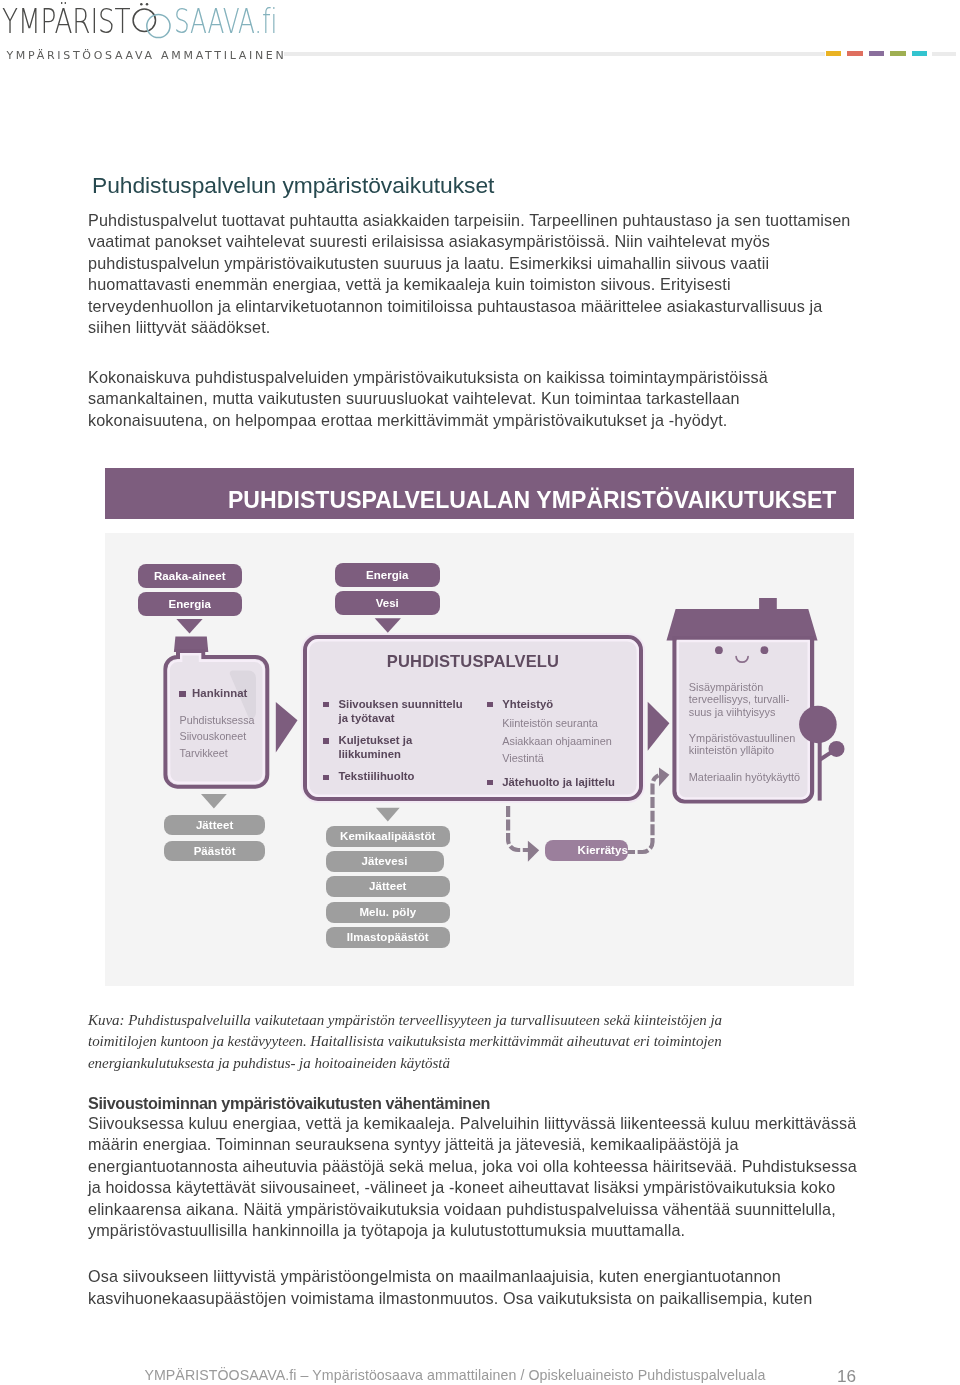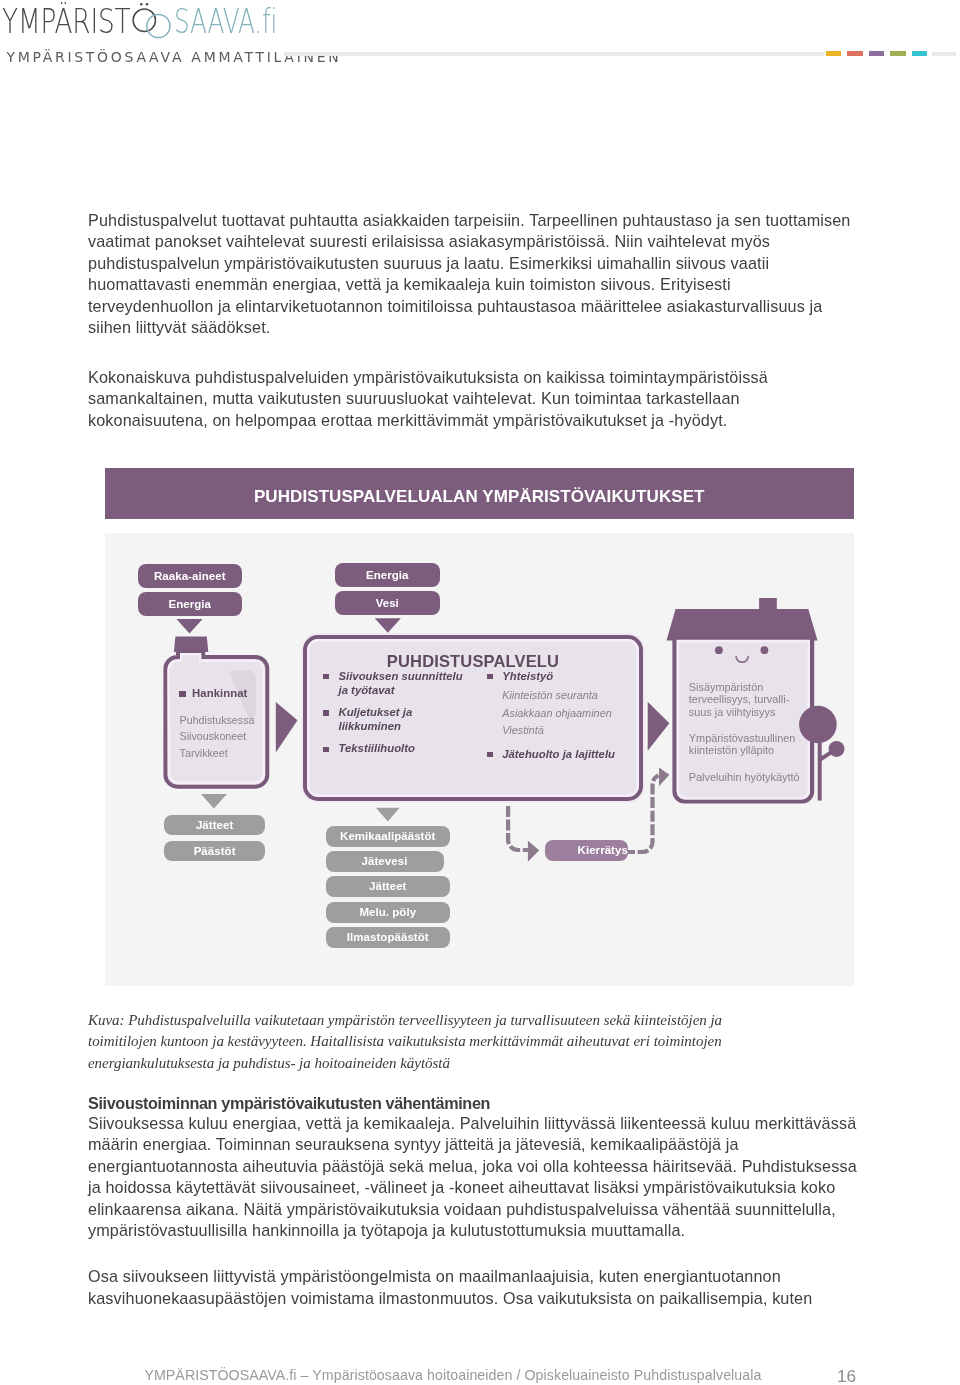--- a/index.html
+++ b/index.html
@@ -8,58 +8,58 @@
   .page{position:relative;width:960px;height:1385px;overflow:hidden;background:#fff;}
 
   
   .logo{position:absolute;left:0;top:0;width:300px;height:42px;}
   .logo svg{position:absolute;left:0;top:0;overflow:visible;}
   .logo-main{position:absolute;left:2.2px;top:6.4px;font-family:"DejaVu Sans",sans-serif;font-weight:200;
              font-size:33px;letter-spacing:-0.2px;color:#4a4a48;line-height:32.5px;white-space:nowrap;}
   .logo-main .accent{color:#84b2bd;}
   .logo-main .lm-a{position:absolute;left:0;top:0;transform:scaleX(0.797);transform-origin:0 0;}
   .logo-main .lm-b{position:absolute;left:172.1px;top:0;transform:scaleX(0.75);transform-origin:0 0;}
-  .logo-sub{position:absolute;left:6.4px;top:48.6px;font-size:14px;letter-spacing:2.71px;color:#5c5c5a;
+  .logo-sub{position:absolute;left:6.4px;top:48.6px;font-size:11px;letter-spacing:2.71px;color:#5c5c5a;
             font-weight:400;white-space:nowrap;font-family:"DejaVu Sans",sans-serif;}
   .hdr-rule{position:absolute;top:51.6px;height:4.4px;background:#ebebeb;}
   .hdr-rule-a{left:283.6px;width:541px;}
   .hdr-rule-b{left:931.5px;width:24.1px;}
   .hdr-swatches{position:absolute;left:826.1px;top:51.4px;height:5px;display:flex;gap:6.1px;}
   .hdr-swatches i{display:block;width:15.3px;height:5px;}
 
   
   .title{position:absolute;left:92px;top:172px;font-size:22.8px;color:#27494f;font-weight:400;letter-spacing:-0.05px;margin:0;line-height:26px;}
   .body-text{position:absolute;left:88px;width:790px;font-size:16.2px;line-height:21.4px;color:#3f3f3f;
              text-align:left;letter-spacing:0.125px;white-space:pre-wrap;margin:0;}
   .p1{top:210px;}
   .p2{top:367px;}
   .caption{position:absolute;left:88px;width:800px;font-family:"Liberation Serif",serif;font-style:italic;
            font-size:15px;line-height:21.1px;color:#3a3a3a;white-space:pre-wrap;margin:0;letter-spacing:-0.035px;}
   .subhead{position:absolute;left:88px;font-size:16.2px;line-height:21.4px;color:#3f3f3f;font-weight:700;letter-spacing:-0.36px;}
   
   .fig{position:absolute;left:105px;top:468px;width:749px;height:518px;}
   .fig-banner{position:absolute;left:0;top:0;width:749px;height:51px;background:#7d5d7e;}
-  .fig-banner span{position:absolute;left:17px;right:17.5px;top:19.4px;text-align:center;color:#fff;font-size:17px;
+  .fig-banner span{position:absolute;left:17px;right:17.5px;top:19.4px;text-align:right;color:#fff;font-size:23px;
                    font-weight:700;letter-spacing:0.08px;}
   .fig-body{position:absolute;left:0;top:65px;width:749px;height:453px;background:#f4f4f4;}
   .fig svg{position:absolute;left:0;top:0;}
   .chip{position:absolute;border-radius:8px;color:#fff;font-size:11.5px;font-weight:700;
         text-align:center;line-height:24px;height:24px;letter-spacing:0.05px;}
   .chip.purple{background:#7d5d7e;}
   .chip.gray{background:#9e9e9e;}
 
   .bottle-text{position:absolute;left:74px;top:220px;width:96px;}
   .bt-head{font-size:11.4px;font-weight:700;color:#5d4a5e;letter-spacing:0.02px;white-space:nowrap;line-height:10px;}
   .bt-head i{display:inline-block;width:6.5px;height:6px;background:#6f4f70;margin-right:6.6px;vertical-align:0px;}
   .bt-items{margin-top:13.5px;margin-left:0.6px;}
   .bt-items div{font-size:10.7px;color:#8a7f8c;line-height:16.8px;white-space:nowrap;}
 
   .ctr-title{position:absolute;left:199px;top:183.5px;width:338px;text-align:center;font-size:16.5px;
              font-weight:700;color:#5f4b60;letter-spacing:0.15px;}
-  .ctr-col{position:absolute;top:202px;font-style:italic;}
+  .ctr-col{position:absolute;top:230px;}
   .ctr-col1{left:218.2px;width:150px;}
   .ctr-col2{left:381.9px;width:160px;}
   .ctr-item{margin-bottom:8.6px;position:relative;}
   .ctr-item .lbl{font-size:11.3px;font-weight:700;color:#58465a;line-height:13.8px;
                  padding-left:15.3px;letter-spacing:0.02px;white-space:nowrap;}
   .ctr-item .lbl i{display:block;position:absolute;left:0px;top:4.2px;width:5.9px;height:5.2px;background:#6f4f70;}
   .ctr-item .sub{font-size:10.9px;color:#8a7f8c;line-height:17.3px;margin-left:15.3px;margin-top:3.6px;white-space:nowrap;}
 
   .house-text{position:absolute;left:583.8px;top:212.7px;width:140px;}
   .house-text p{margin:0 0 13.8px 0;font-size:10.9px;color:#8a7f8c;line-height:12.5px;white-space:nowrap;}
@@ -89,20 +89,21 @@
   <div class="hdr-rule hdr-rule-a"></div>
   <div class="hdr-rule hdr-rule-b"></div>
   <div class="hdr-swatches">
       <i style="background: rgb(234, 179, 35);"></i>
       <i style="background: rgb(223, 111, 95);"></i>
       <i style="background: rgb(138, 111, 156);"></i>
       <i style="background: rgb(159, 175, 82);"></i>
       <i style="background: rgb(51, 196, 207);"></i>
     </div>
 
+  <h1 class="title">Puhdistuspalvelun ympäristövaikutukset</h1>
   <p class="body-text p1">Puhdistuspalvelut tuottavat puhtautta asiakkaiden tarpeisiin. Tarpeellinen puhtaustaso ja sen tuottamisen
 vaatimat panokset vaihtelevat suuresti erilaisissa asiakasympäristöissä. Niin vaihtelevat myös
 puhdistuspalvelun ympäristövaikutusten suuruus ja laatu. Esimerkiksi uimahallin siivous vaatii
 huomattavasti enemmän energiaa, vettä ja kemikaaleja kuin toimiston siivous. Erityisesti
 terveydenhuollon ja elintarviketuotannon toimitiloissa puhtaustasoa määrittelee asiakasturvallisuus ja
 siihen liittyvät säädökset.</p>
   <p class="body-text p2">Kokonaiskuva puhdistuspalveluiden ympäristövaikutuksista on kaikissa toimintaympäristöissä
 samankaltainen, mutta vaikutusten suuruusluokat vaihtelevat. Kun toimintaa tarkastellaan
 kokonaisuutena, on helpompaa erottaa merkittävimmät ympäristövaikutukset ja -hyödyt.</p>
 
@@ -200,32 +201,32 @@
           <div class="lbl"><i></i>Yhteistyö</div>
           <div class="sub">Kiinteistön seuranta<br>Asiakkaan ohjaaminen<br>Viestintä</div>
         </div>
         <div class="ctr-item">
           <div class="lbl"><i></i>Jätehuolto ja lajittelu</div>
         </div>
       </div>
     <div class="house-text">
         <p>Sisäympäristön<br>terveellisyys, turvalli-<br>suus ja viihtyisyys</p>
         <p>Ympäristövastuullinen<br>kiinteistön ylläpito</p>
-        <p>Palveluihin hyötykäyttö</p>
+        <p>Materiaalin hyötykäyttö</p>
       </div>
   </div>
 
   <p class="caption" style="top:1010.4px">Kuva: Puhdistuspalveluilla vaikutetaan ympäristön terveellisyyteen ja turvallisuuteen sekä kiinteistöjen ja
 toimitilojen kuntoon ja kestävyyteen. Haitallisista vaikutuksista merkittävimmät aiheutuvat eri toimintojen
 energiankulutuksesta ja puhdistus- ja hoitoaineiden käytöstä</p>
   <div class="subhead" style="top:1092.5px">Siivoustoiminnan ympäristövaikutusten vähentäminen</div>
   <p class="body-text" style="top:1113px">Siivouksessa kuluu energiaa, vettä ja kemikaaleja. Palveluihin liittyvässä liikenteessä kuluu merkittävässä
 määrin energiaa. Toiminnan seurauksena syntyy jätteitä ja jätevesiä, kemikaalipäästöjä ja
 energiantuotannosta aiheutuvia päästöjä sekä melua, joka voi olla kohteessa häiritsevää. Puhdistuksessa
 ja hoidossa käytettävät siivousaineet, -välineet ja -koneet aiheuttavat lisäksi ympäristövaikutuksia koko
 elinkaarensa aikana. Näitä ympäristövaikutuksia voidaan puhdistuspalveluissa vähentää suunnittelulla,
 ympäristövastuullisilla hankinnoilla ja työtapoja ja kulutustottumuksia muuttamalla.</p>
   <p class="body-text" style="top:1266.3px">Osa siivoukseen liittyvistä ympäristöongelmista on maailmanlaajuisia, kuten energiantuotannon
 kasvihuonekaasupäästöjen voimistama ilmastonmuutos. Osa vaikutuksista on paikallisempia, kuten</p>
 
-  <div class="footer">YMPÄRISTÖOSAAVA.fi – Ympäristöosaava hoitoaineiden / Opiskeluaineisto Puhdistuspalveluala</div>
+  <div class="footer">YMPÄRISTÖOSAAVA.fi – Ympäristöosaava ammattilainen / Opiskeluaineisto Puhdistuspalveluala</div>
   <div class="footer-page">16</div>
 </div>
 
 </body></html>

